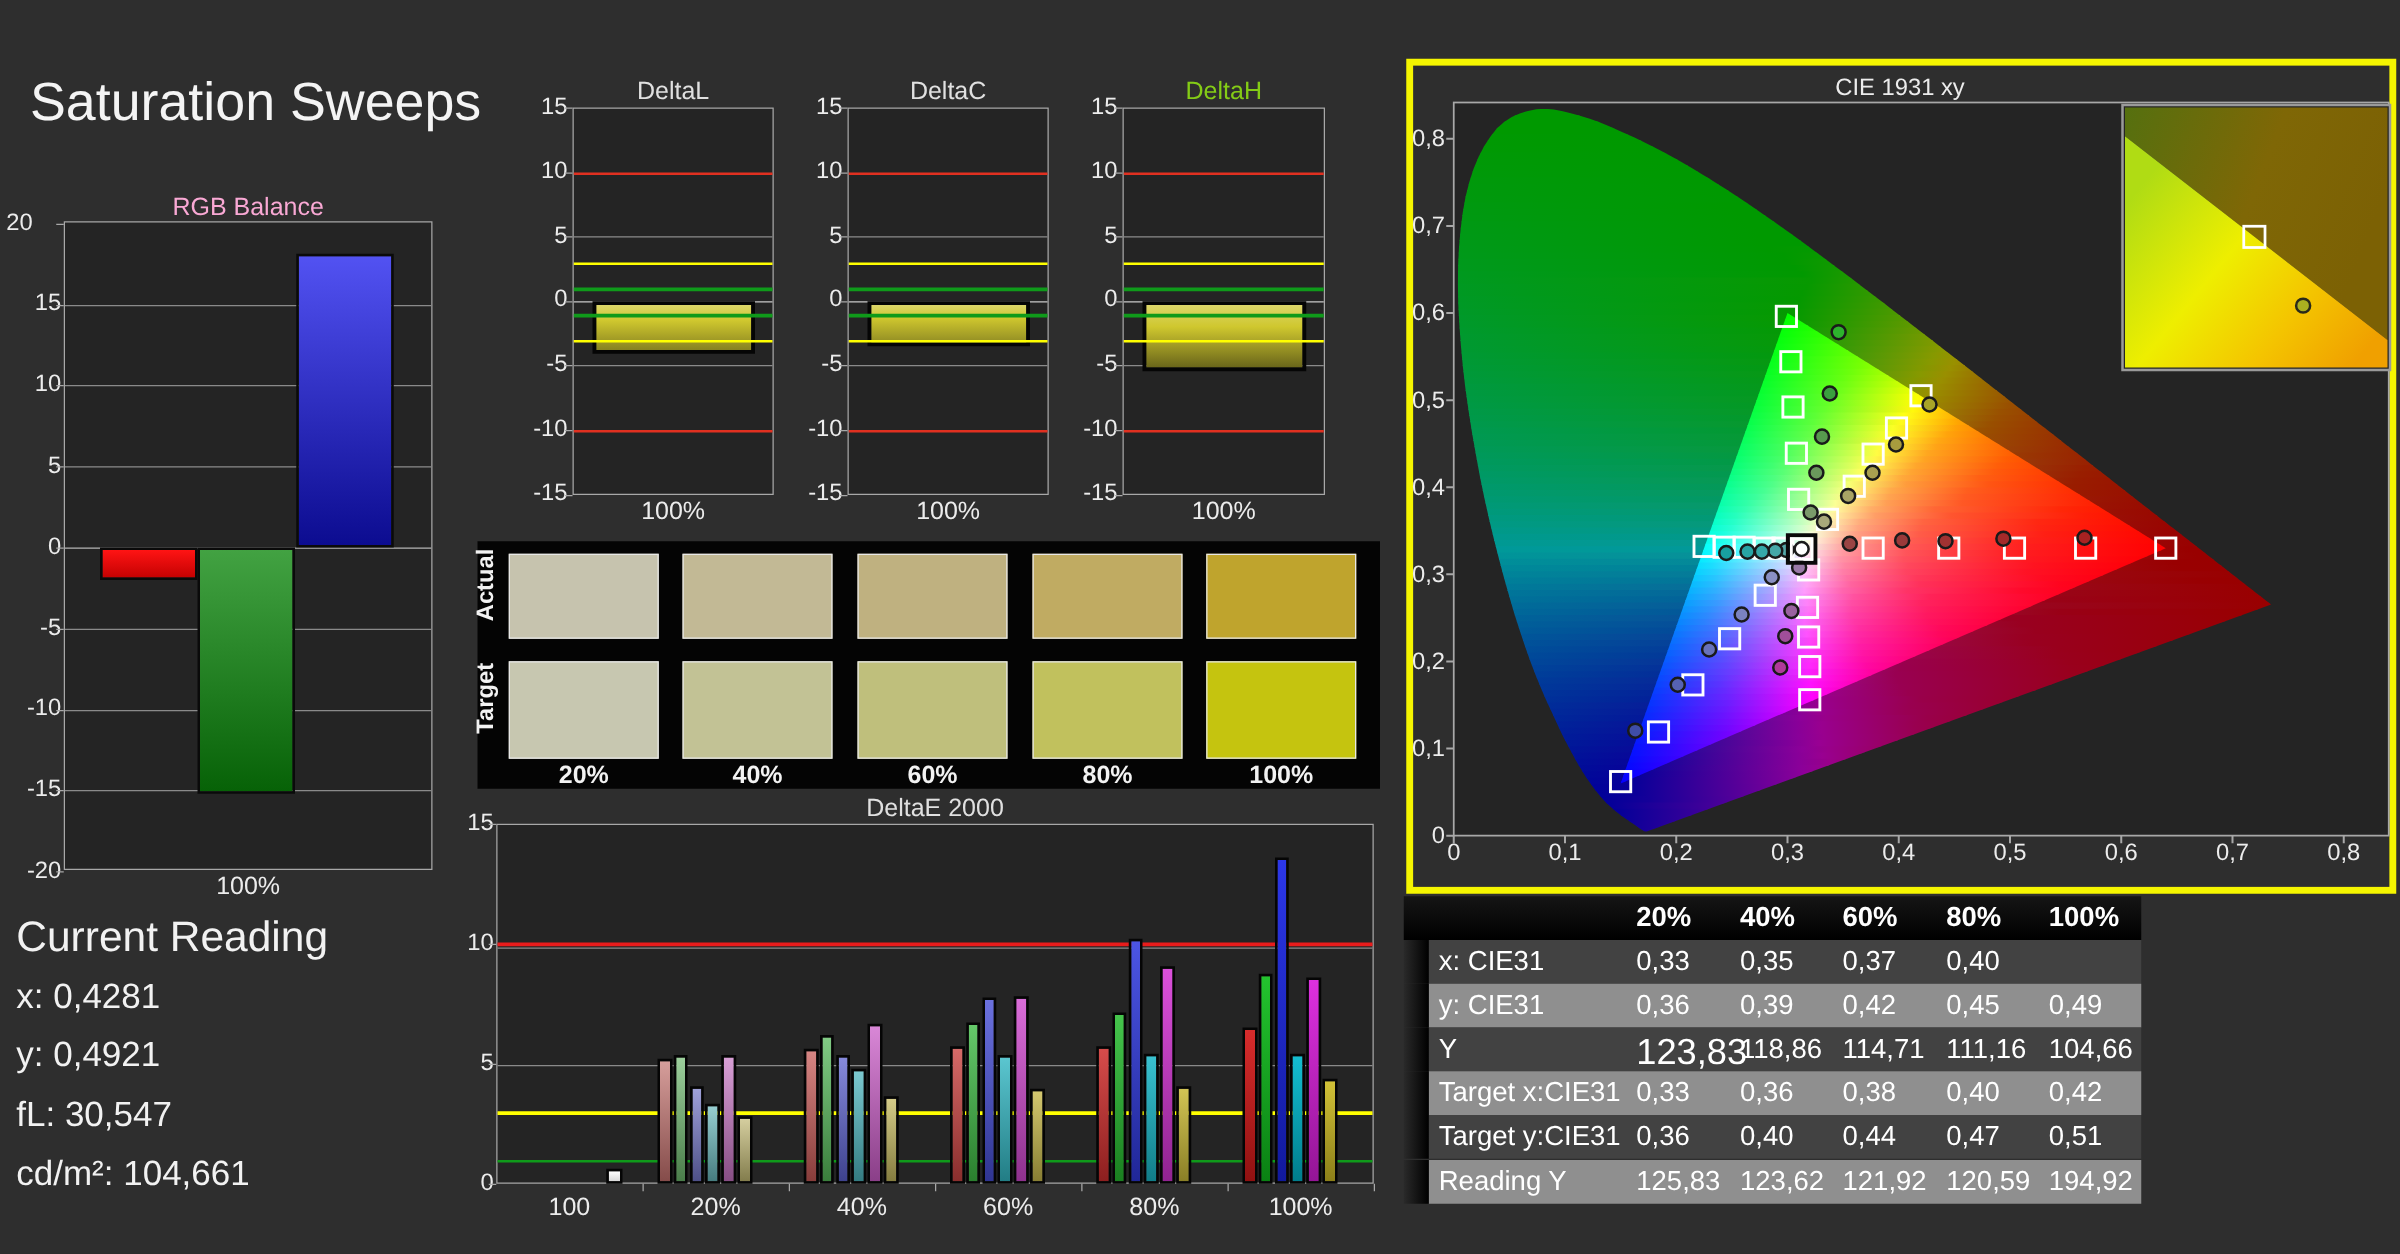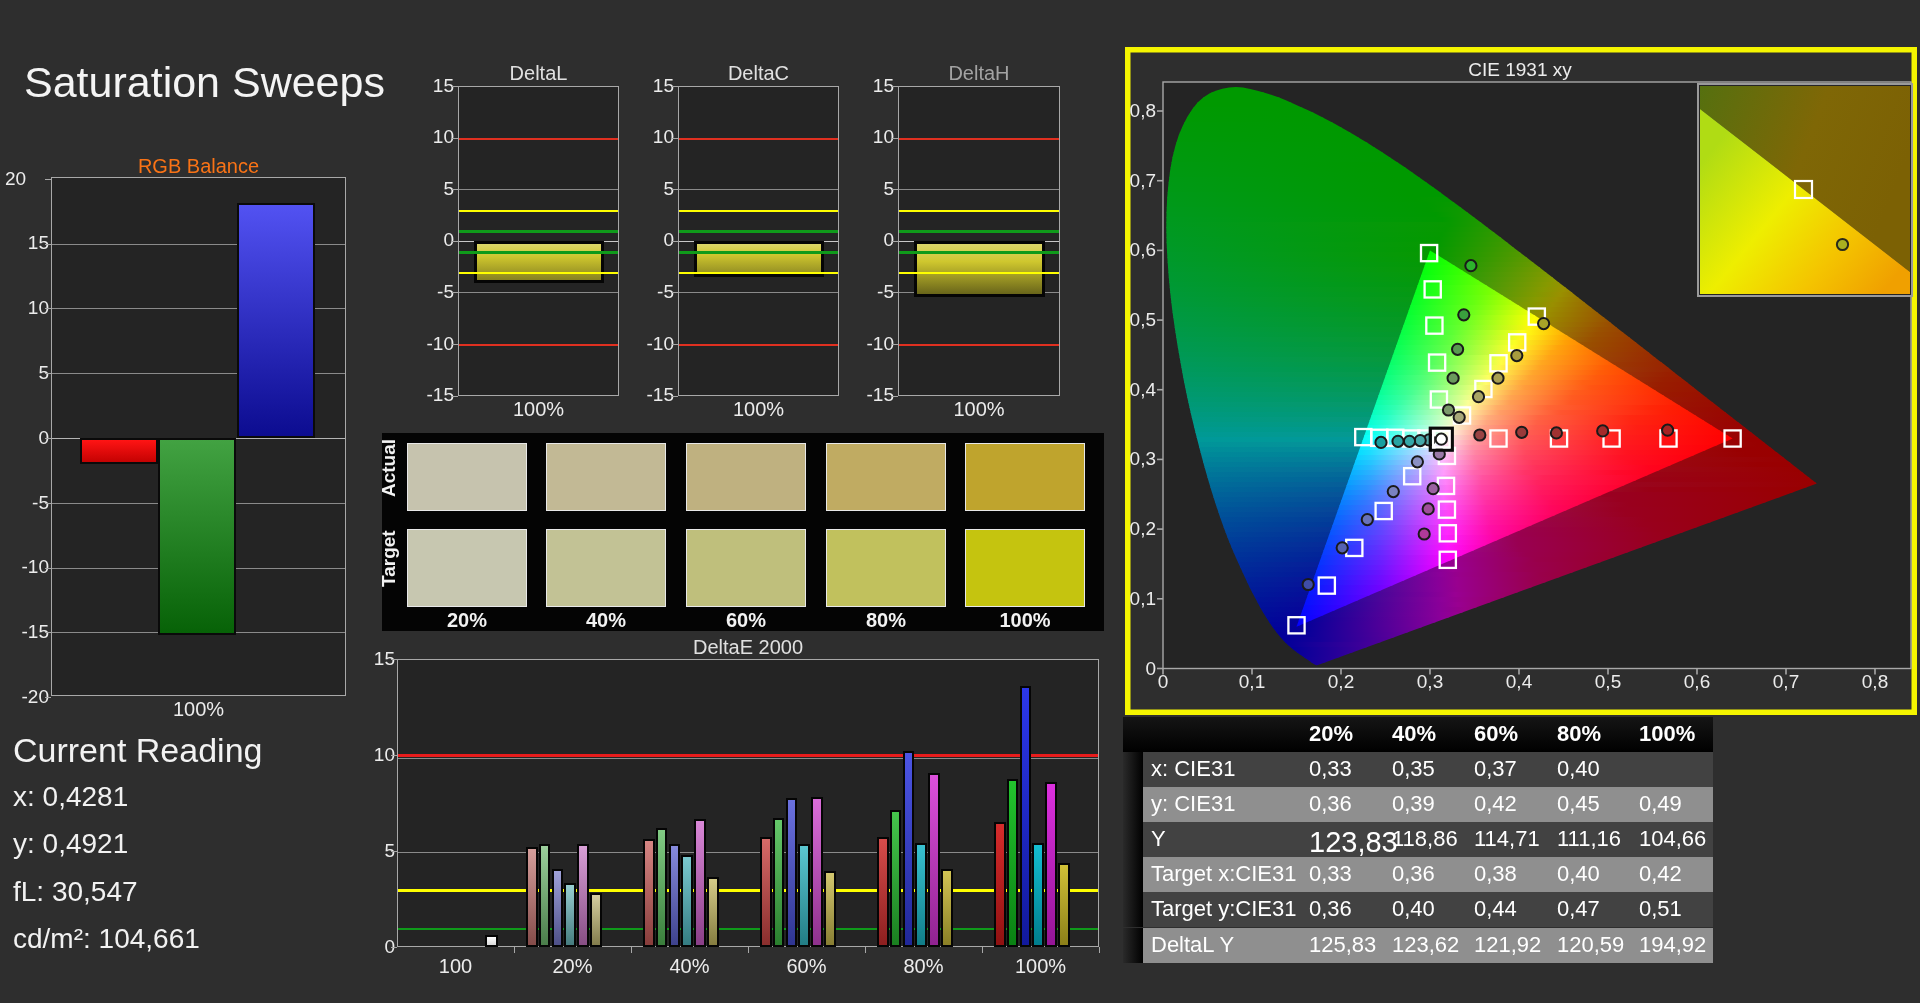--- a/index.html
+++ b/index.html
@@ -1,14 +1,14 @@
 <!DOCTYPE html>
 <html><head><meta charset="utf-8"><style>html,body{margin:0;padding:0;background:#2e2e2e;width:1920px;height:1003px;overflow:hidden}body{font-family:'Liberation Sans',sans-serif;position:relative}div{box-sizing:content-box}</style></head><body>
 <div style="position:absolute;left:24px;top:58px;font-size:43px;color:#f4f4f4">Saturation Sweeps</div>
-<div style="position:absolute;left:118.5px;top:152.0px;width:160px;font-size:20px;color:#f97316;text-align:center;font-weight:normal;line-height:28.0px;">RGB Balance</div>
+<div style="position:absolute;left:118.5px;top:152.0px;width:160px;font-size:20px;color:#f9a8d4;text-align:center;font-weight:normal;line-height:28.0px;">RGB Balance</div>
 <div style="position:absolute;left:51px;top:177px;width:295px;height:518.5px;background:#242424;border:1px solid #a8a8a8;box-sizing:border-box"></div>
 <div style="position:absolute;left:52px;top:632.4px;width:293px;height:1px;background:#8a8a8a"></div>
 <div style="position:absolute;left:52px;top:567.6px;width:293px;height:1px;background:#8a8a8a"></div>
 <div style="position:absolute;left:52px;top:502.8px;width:293px;height:1px;background:#8a8a8a"></div>
 <div style="position:absolute;left:52px;top:438.0px;width:293px;height:1px;background:#b4b4b4"></div>
 <div style="position:absolute;left:52px;top:373.2px;width:293px;height:1px;background:#8a8a8a"></div>
 <div style="position:absolute;left:52px;top:308.4px;width:293px;height:1px;background:#8a8a8a"></div>
 <div style="position:absolute;left:52px;top:243.6px;width:293px;height:1px;background:#8a8a8a"></div>
 <div style="position:absolute;left:5.0px;top:683.9000000000001px;width:44px;font-size:19px;color:#ececec;text-align:right;font-weight:normal;line-height:26.599999999999998px;">-20</div>
 <div style="position:absolute;left:45px;top:697.2px;width:6px;height:1px;background:#a8a8a8"></div>
@@ -79,21 +79,21 @@
 <div style="position:absolute;left:630.0px;top:72.7px;width:44px;font-size:19px;color:#ececec;text-align:right;font-weight:normal;line-height:26.599999999999998px;">15</div>
 <div style="position:absolute;left:672px;top:86.0px;width:6px;height:1px;background:#a8a8a8"></div>
 <div style="position:absolute;left:718.5px;top:395.0px;width:80px;font-size:20px;color:#ececec;text-align:center;font-weight:normal;line-height:28.0px;">100%</div>
 <div style="position:absolute;left:694px;top:240.75px;width:130px;height:36.10833333333335px;background:linear-gradient(180deg,#dcd66a,#cfc72e 35%,rgb(146, 141, 36));border:3px solid #050505;box-sizing:border-box"></div>
 <div style="position:absolute;left:679px;top:137.58333333333334px;width:159px;height:2.5px;background:#e03020"></div>
 <div style="position:absolute;left:679px;top:343.9166666666667px;width:159px;height:2.5px;background:#e03020"></div>
 <div style="position:absolute;left:679px;top:209.8px;width:159px;height:2.5px;background:#ffff00"></div>
 <div style="position:absolute;left:679px;top:271.7px;width:159px;height:2.5px;background:#ffff00"></div>
 <div style="position:absolute;left:679px;top:230.43333333333334px;width:159px;height:2.5px;background:#0f9a1a"></div>
 <div style="position:absolute;left:679px;top:251.06666666666666px;width:159px;height:2.5px;background:#0f9a1a"></div>
-<div style="position:absolute;left:919.0px;top:59.0px;width:120px;font-size:20px;color:#a3a3a3;text-align:center;font-weight:normal;line-height:28.0px;">DeltaH</div>
+<div style="position:absolute;left:919.0px;top:59.0px;width:120px;font-size:20px;color:#84cc16;text-align:center;font-weight:normal;line-height:28.0px;">DeltaH</div>
 <div style="position:absolute;left:898px;top:86px;width:162px;height:309.5px;background:#242424;border:1px solid #a8a8a8;box-sizing:border-box"></div>
 <div style="position:absolute;left:899px;top:292.33333333333337px;width:160px;height:1px;background:#8a8a8a"></div>
 <div style="position:absolute;left:899px;top:189.16666666666669px;width:160px;height:1px;background:#8a8a8a"></div>
 <div style="position:absolute;left:899px;top:240.75px;width:160px;height:1px;background:#c8c8c8"></div>
 <div style="position:absolute;left:850.0px;top:382.2px;width:44px;font-size:19px;color:#ececec;text-align:right;font-weight:normal;line-height:26.599999999999998px;">-15</div>
 <div style="position:absolute;left:892px;top:395.5px;width:6px;height:1px;background:#a8a8a8"></div>
 <div style="position:absolute;left:850.0px;top:330.6166666666667px;width:44px;font-size:19px;color:#ececec;text-align:right;font-weight:normal;line-height:26.599999999999998px;">-10</div>
 <div style="position:absolute;left:892px;top:343.9166666666667px;width:6px;height:1px;background:#a8a8a8"></div>
 <div style="position:absolute;left:850.0px;top:279.03333333333336px;width:44px;font-size:19px;color:#ececec;text-align:right;font-weight:normal;line-height:26.599999999999998px;">-5</div>
 <div style="position:absolute;left:892px;top:292.33333333333337px;width:6px;height:1px;background:#a8a8a8"></div>
@@ -235,21 +235,21 @@
 <div style="position:absolute;left:1143px;top:892.3000000000002px;width:570px;height:35.2px;background:#424242"></div>
 <div style="position:absolute;left:1123px;top:892.3000000000002px;width:20px;height:35.2px;background:linear-gradient(90deg,#2a2a2a,#000)"></div>
 <div style="position:absolute;left:1151px;top:896.3000000000002px;font-size:22px;color:#fff">Target y:CIE31</div>
 <div style="position:absolute;left:1309px;top:896.3000000000002px;font-size:22px;color:#fff">0,36</div>
 <div style="position:absolute;left:1392px;top:896.3000000000002px;font-size:22px;color:#fff">0,40</div>
 <div style="position:absolute;left:1474px;top:896.3000000000002px;font-size:22px;color:#fff">0,44</div>
 <div style="position:absolute;left:1557px;top:896.3000000000002px;font-size:22px;color:#fff">0,47</div>
 <div style="position:absolute;left:1639px;top:896.3000000000002px;font-size:22px;color:#fff">0,51</div>
 <div style="position:absolute;left:1143px;top:927.5000000000002px;width:570px;height:35.2px;background:#8f8f8f"></div>
 <div style="position:absolute;left:1123px;top:927.5000000000002px;width:20px;height:35.2px;background:linear-gradient(90deg,#2a2a2a,#000)"></div>
-<div style="position:absolute;left:1151px;top:931.5000000000002px;font-size:22px;color:#fff">DeltaL Y</div>
+<div style="position:absolute;left:1151px;top:931.5000000000002px;font-size:22px;color:#fff">Reading Y</div>
 <div style="position:absolute;left:1309px;top:931.5000000000002px;font-size:22px;color:#fff">125,83</div>
 <div style="position:absolute;left:1392px;top:931.5000000000002px;font-size:22px;color:#fff">123,62</div>
 <div style="position:absolute;left:1474px;top:931.5000000000002px;font-size:22px;color:#fff">121,92</div>
 <div style="position:absolute;left:1557px;top:931.5000000000002px;font-size:22px;color:#fff">120,59</div>
 <div style="position:absolute;left:1639px;top:931.5000000000002px;font-size:22px;color:#fff">194,92</div>
 <svg style="position:absolute;left:1125px;top:47px" width="792" height="668" font-family="Liberation Sans, sans-serif">
     <rect x="0" y="0" width="792" height="668" fill="none" stroke="#f5f500" stroke-width="11"></rect>
     <rect x="38" y="35" width="748" height="586.5" fill="#242424" stroke="#a8a8a8" stroke-width="1.4"></rect>
     <defs>
       <linearGradient id="r0">

